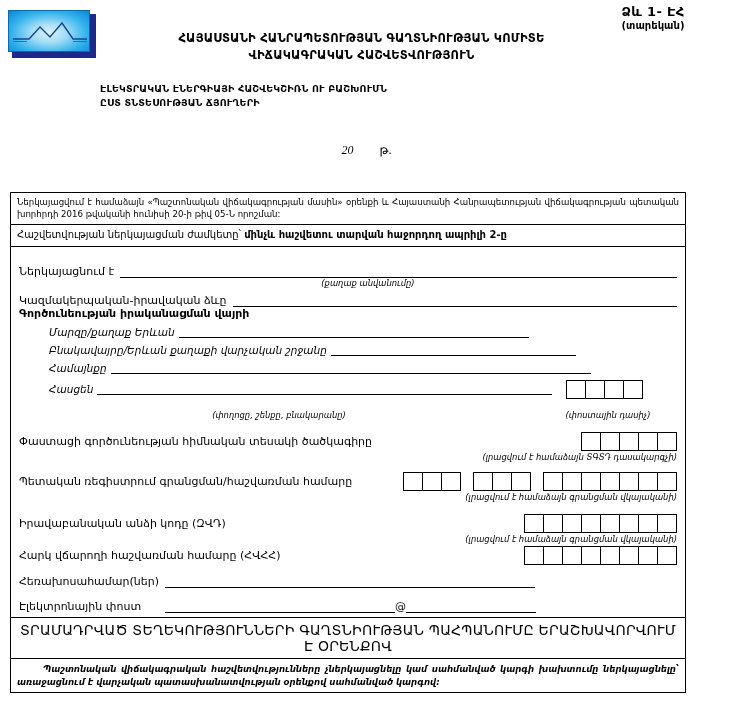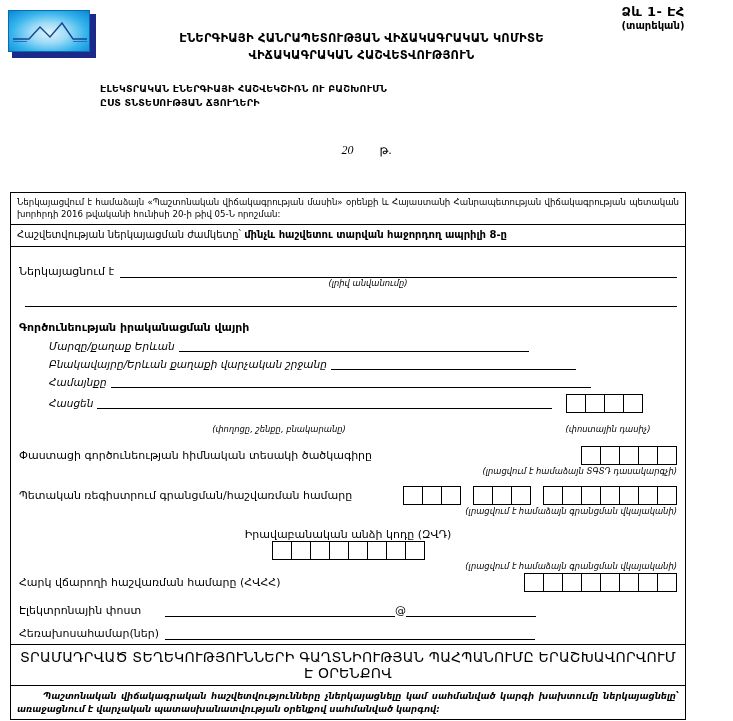--- a/index.html
+++ b/index.html
@@ -153,21 +153,20 @@
   }
   .hint {
     font-size: 8.4px;
     font-style: italic;
     text-align: center;
   }
 
   .section-title {
     font-size: 11px;
     font-weight: bold;
-    margin-top: 14px;
   }
 
   .sub-row {
     display: flex;
     align-items: flex-end;
     font-size: 10.5px;
     font-style: italic;
     margin-top: 6px;
     padding-left: 30px;
   }
@@ -244,53 +243,54 @@
       </svg>
     </div>
   </div>
 
   <div class="form-code">
     <div class="code">Ձև 1- ԷՀ</div>
     <div class="periodicity">(տարեկան)</div>
   </div>
 
   <div class="title-block">
-    <div class="title-line">ԷՆԵՐԳԻԱՅԻ ՀԱՆՐԱՊԵՏՈՒԹՅԱՆ ՎԻՃԱԿԱԳՐԱԿԱՆ ԿՈՄԻՏԵ</div>
+    <div class="title-line">ՀԱՅԱՍՏԱՆԻ ՀԱՆՐԱՊԵՏՈՒԹՅԱՆ ԳԱՂՏՆԻՈՒԹՅԱՆ ԿՈՄԻՏԵ</div>
     <div class="title-line">ՎԻՃԱԿԱԳՐԱԿԱՆ ՀԱՇՎԵՏՎՈՒԹՅՈՒՆ</div>
   </div>
 
   <div class="subtitle-block">
     <div class="subtitle-line">ԷԼԵԿՏՐԱԿԱՆ ԷՆԵՐԳԻԱՅԻ ՀԱՇՎԵԿՇԻՌՆ ՈՒ ԲԱՇԽՈՒՄՆ</div>
     <div class="subtitle-line">ԸՍՏ ՏՆՏԵՍՈՒԹՅԱՆ ՃՅՈՒՂԵՐԻ</div>
   </div>
 
   <div class="year-line">
     <span class="yr">20</span><span class="sfx">թ.</span>
   </div>
 </div>
 
 <div class="doc-box">
 
   <div class="band">
     <div class="legal-text">Ներկայացվում է համաձայն «Պաշտոնական վիճակագրության մասին»  օրենքի և Հայաստանի Հանրապետության  վիճակագրության պետական խորհրդի 2016 թվականի հունիսի 20-ի թիվ 05-Ն որոշման:</div>
   </div>
 
   <div class="band">
-    <div class="deadline-text"><span>Հաշվետվության ներկայացման ժամկետը՝ </span><b>մինչև հաշվետու տարվան հաջորդող ապրիլի 8-ը</b></div>
+    <div class="deadline-text"><span>Հաշվետվության ներկայացման ժամկետը՝ </span><b>մինչև հաշվետու տարվան հաջորդող ապրիլի 2-ը</b></div>
   </div>
 
   <div class="band no-border body-area">
 
     <div class="row">
       <span class="lbl">Ներկայացնում է</span>
       <span class="fill"></span>
     </div>
-    <div class="hint" style="margin-left:40px;">(լրիվ անվանումը)</div>
+    <div class="hint" style="margin-left:40px;">(քաղաք անվանումը)</div>
 
     <div class="row" style="margin-top:6px;">
+      <span class="lbl">Կազմակերպական-իրավական ձևը</span>
       <span class="fill"></span>
     </div>
 
     <div class="section-title">Գործունեության իրականացման վայրի</div>
 
     <div class="sub-row">
       <span class="lbl">Մարզը/քաղաք Երևան</span>
       <span class="fill" style="width:350px;"></span>
     </div>
 
@@ -353,21 +353,21 @@
           <span class="cell"></span>
           <span class="cell"></span>
           <span class="cell"></span>
           <span class="cell"></span>
           <span class="cell"></span>
         </span>
       </span>
     </div>
     <div class="note-right">(լրացվում է համաձայն գրանցման վկայականի)</div>
 
-    <div class="labeled-row" style="margin-top:12px;flex-direction:column;">
+    <div class="labeled-row" style="margin-top:12px;">
       <span class="lbl">Իրավաբանական անձի կոդը (ԶՎԴ)</span>
       <span class="spacer"></span>
       <span class="boxes">
         <span class="cell"></span>
         <span class="cell"></span>
         <span class="cell"></span>
         <span class="cell"></span>
         <span class="cell"></span>
         <span class="cell"></span>
         <span class="cell"></span>
@@ -382,34 +382,34 @@
       <span class="boxes">
         <span class="cell"></span>
         <span class="cell"></span>
         <span class="cell"></span>
         <span class="cell"></span>
         <span class="cell"></span>
         <span class="cell"></span>
         <span class="cell"></span>
         <span class="cell"></span>
       </span>
+    </div>
+
+    <div class="row" style="margin-top:10px;">
+      <span class="lbl">Հեռախոսահամար(ներ)</span>
+      <span class="fill" style="flex:none;width:370px;"></span>
     </div>
 
     <div class="row" style="margin-top:12px;">
       <span class="lbl">Էլեկտրոնային փոստ</span>
       <span class="fill" style="flex:none;width:230px;margin-left:24px;"></span>
       <span style="font-size:11px;">@</span>
       <span class="fill" style="flex:none;width:130px;margin-left:0px;"></span>
     </div>
 
-    <div class="row" style="margin-top:10px;">
-      <span class="lbl">Հեռախոսահամար(ներ)</span>
-      <span class="fill" style="flex:none;width:370px;"></span>
-    </div>
-
   </div>
 
   <div class="footer-band">ՏՐԱՄԱԴՐՎԱԾ ՏԵՂԵԿՈՒԹՅՈՒՆՆԵՐԻ ԳԱՂՏՆԻՈՒԹՅԱՆ ՊԱՀՊԱՆՈՒՄԸ ԵՐԱՇԽԱՎՈՐՎՈՒՄ Է ՕՐԵՆՔՈՎ</div>
 
   <div class="footer-note">
     <span class="indent"></span><span>Պաշտոնական  վիճակագրական  հաշվետվությունները  չներկայացնելը  կամ  սահմանված  կարգի  խախտումը  ներկայացնելը՝</span>
     <span>առաջացնում է վարչական պատասխանատվության օրենքով սահմանված կարգով:</span>
   </div>
 
 </div>

